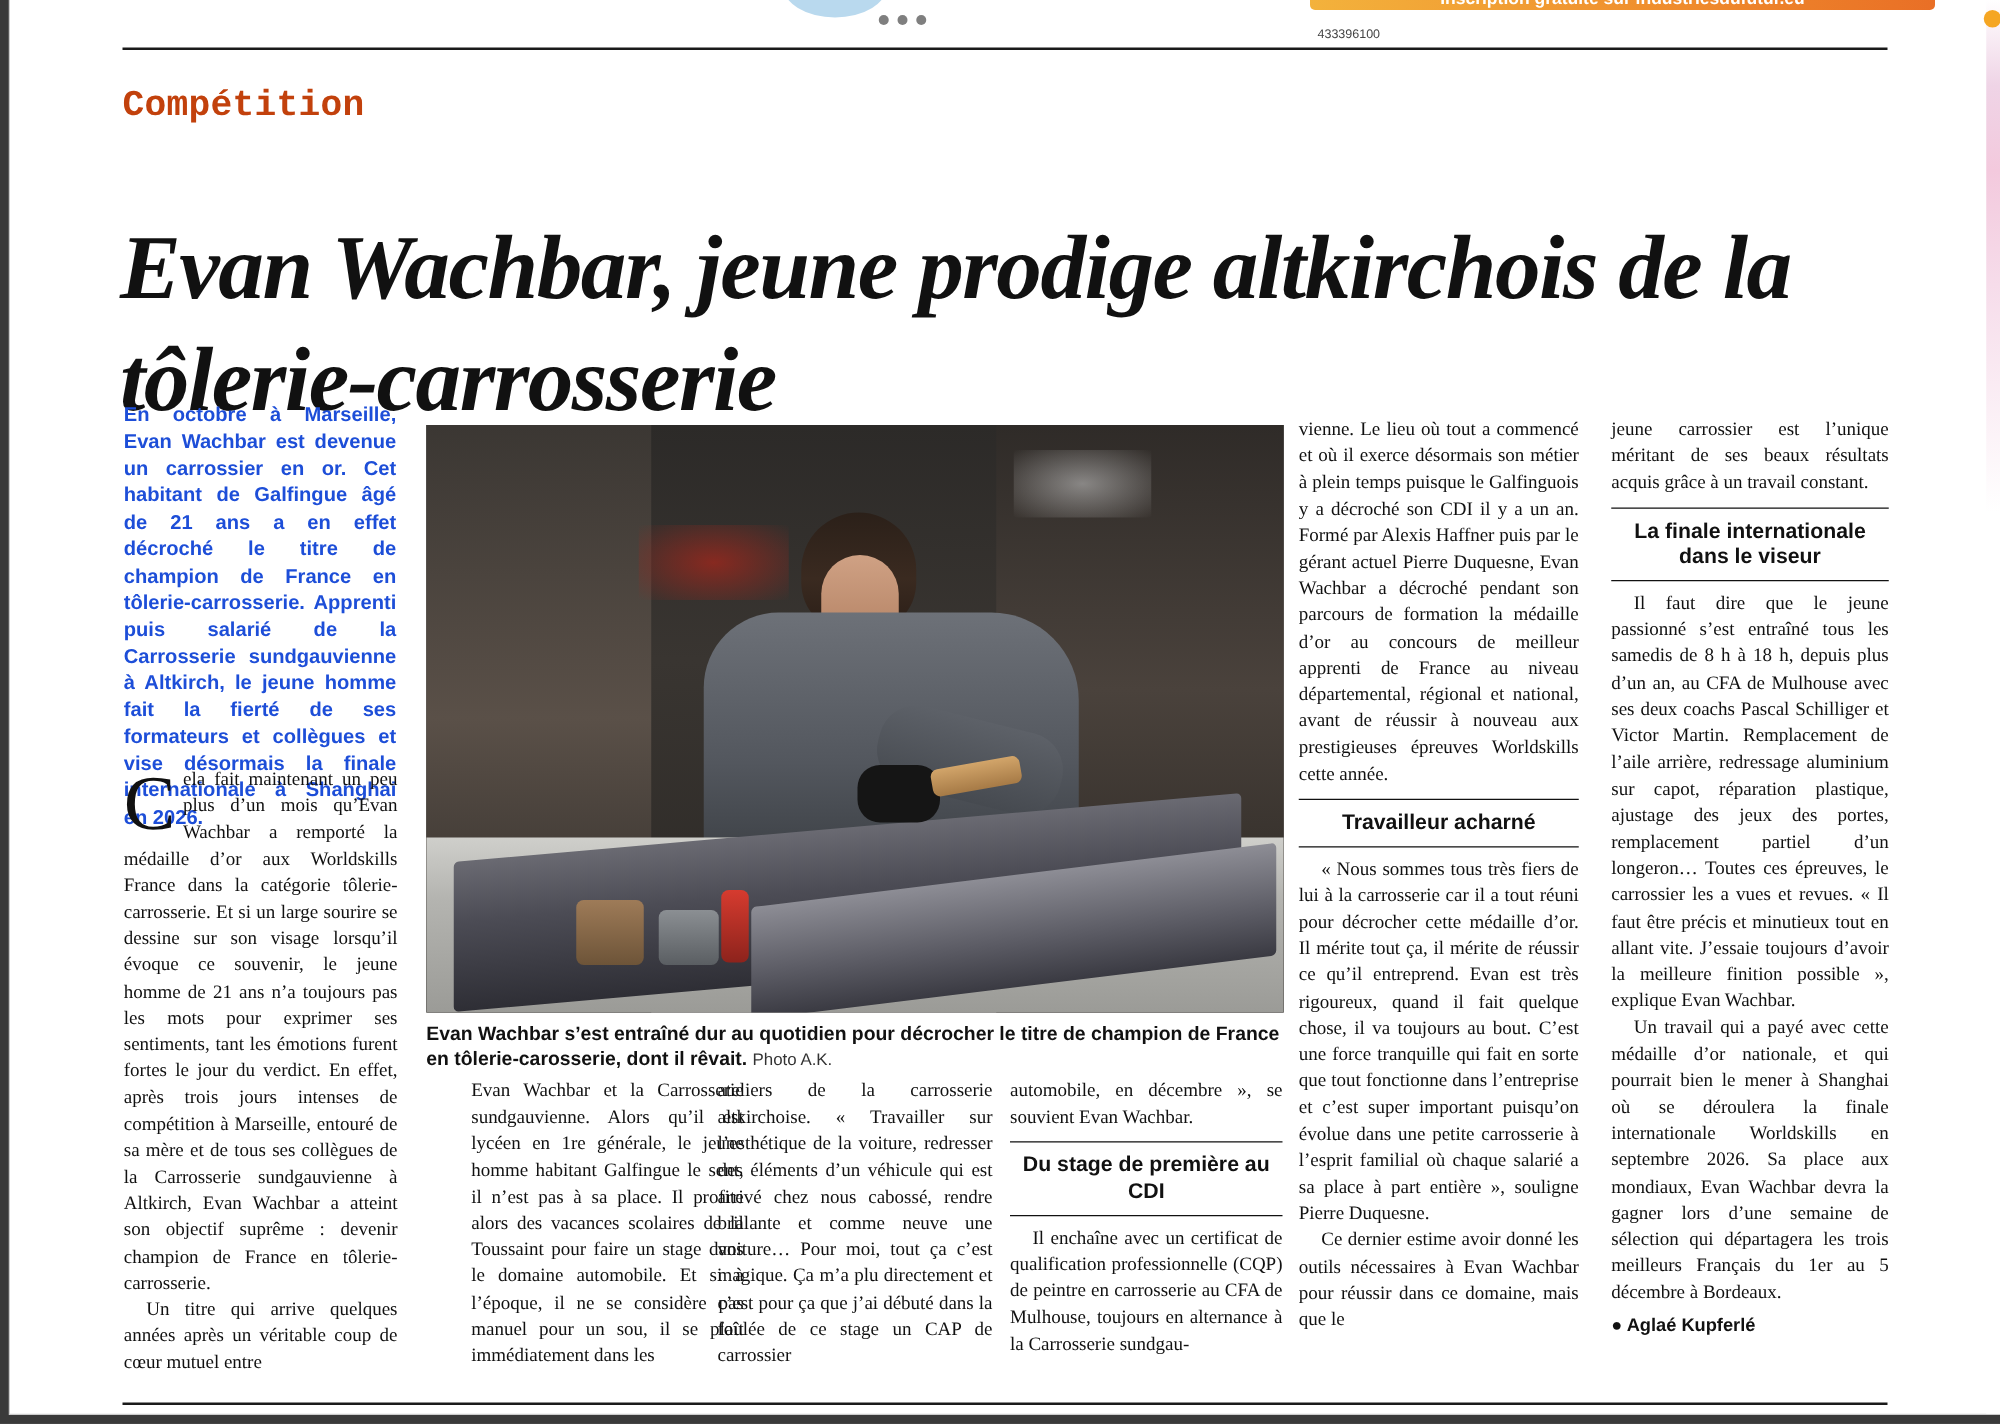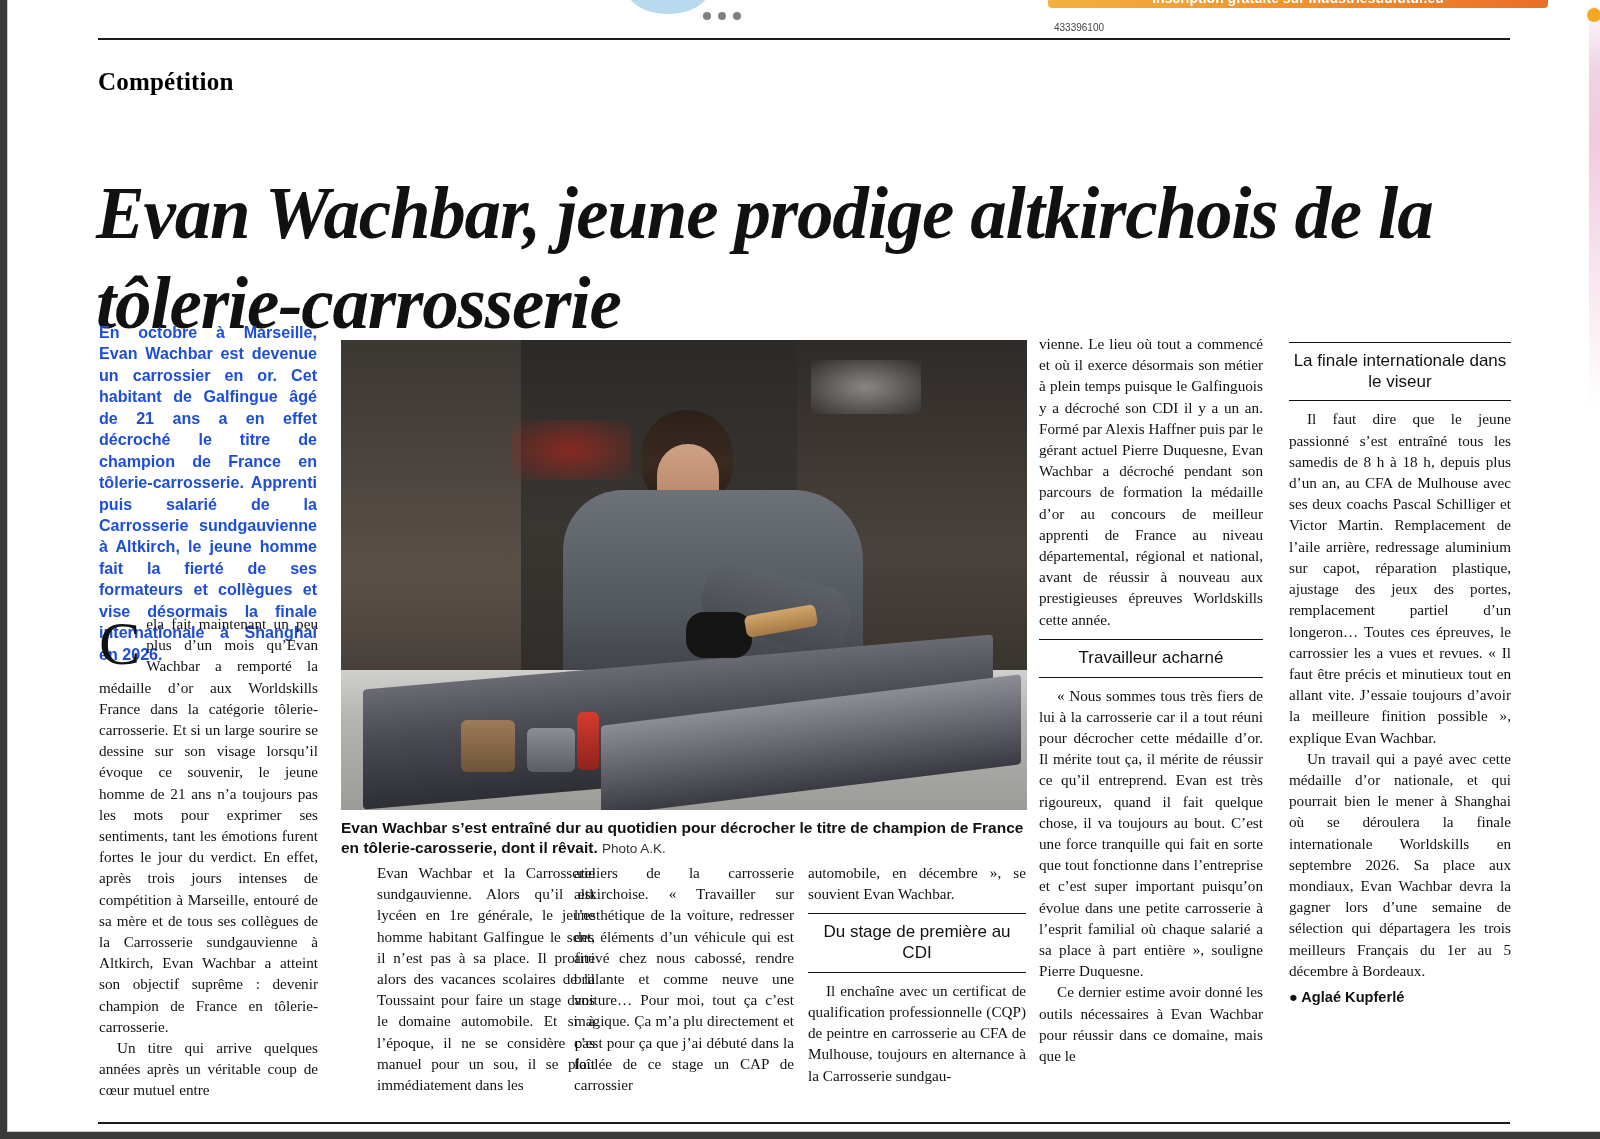--- a/index.html
+++ b/index.html
@@ -97,24 +97,24 @@
     position: absolute;
     right: 2px; top: 8px;
     width: 14px; height: 14px;
     border-radius: 50%;
     background: #f5a623;
   }
   
   .kicker {
     position: absolute;
     left: 90px; top: 68px;
-    font-family: Liberation Serif, serif;
-    font-weight: bold;
-    font-size: 25px;
-    color: #000000;
+    font-family: Liberation Mono, monospace;
+    font-weight: bold;
+    font-size: 29px;
+    color: #c2410c;
     letter-spacing: 0.2px;
   }
   .headline {
     position: absolute;
     left: 88px; top: 120px;
     width: 1420px;
     font-family: "Liberation Serif", serif;
     font-weight: bold;
     font-size: 73px;
     line-height: 1.23;
@@ -284,21 +284,21 @@
     color: #111111;
   }
   .caption .credit {
     font-weight: normal;
     font-size: 13.5px;
     color: #333333;
   }
   
   .subhead {
     font-family: "Liberation Sans", sans-serif;
-    font-weight: normal;
+    font-weight: bold;
     font-size: 17px;
     line-height: 1.22;
     text-align: center;
     color: #111111;
     margin: 9px 0 7px 0;
     padding: 8px 0 8px 0;
     border-top: 1.6px solid #111111;
     border-bottom: 1.6px solid #111111;
   }
   .sig {
@@ -379,20 +379,21 @@
   </div>
 
   <div class="col col4-top">
     <p class="noind">vienne. Le lieu où tout a commencé et où il exerce désormais son métier à plein temps puisque le Galfinguois y a décroché son CDI il y a un an. Formé par Alexis Haffner puis par le gérant actuel Pierre Duquesne, Evan Wachbar a décroché pendant son parcours de formation la médaille d’or au concours de meilleur apprenti de France au niveau départemental, régional et national, avant de réussir à nouveau aux prestigieuses épreuves Worldskills cette année.</p>
     <div class="subhead">Travailleur acharné</div>
     <p>« Nous sommes tous très fiers de lui à la carrosserie car il a tout réuni pour décrocher cette médaille d’or. Il mérite tout ça, il mérite de réussir ce qu’il entreprend. Evan est très rigoureux, quand il fait quelque chose, il va toujours au bout. C’est une force tranquille qui fait en sorte que tout fonctionne dans l’entreprise et c’est super important puisqu’on évolue dans une petite carrosserie à l’esprit familial où chaque salarié a sa place à part entière », souligne Pierre Duquesne.</p>
     <p>Ce dernier estime avoir donné les outils nécessaires à Evan Wachbar pour réussir dans ce domaine, mais que le</p>
   </div>
 
   <div class="col col5-top">
+    <p class="noind">jeune carrossier est l’unique méritant de ses beaux résultats acquis grâce à un travail constant.</p>
     <div class="subhead">La finale internationale dans le viseur</div>
     <p>Il faut dire que le jeune passionné s’est entraîné tous les samedis de 8 h à 18 h, depuis plus d’un an, au CFA de Mulhouse avec ses deux coachs Pascal Schilliger et Victor Martin. Remplacement de l’aile arrière, redressage aluminium sur capot, réparation plastique, ajustage des jeux des portes, remplacement partiel d’un longeron… Toutes ces épreuves, le carrossier les a vues et revues. « Il faut être précis et minutieux tout en allant vite. J’essaie toujours d’avoir la meilleure finition possible », explique Evan Wachbar.</p>
     <p>Un travail qui a payé avec cette médaille d’or nationale, et qui pourrait bien le mener à Shanghai où se déroulera la finale internationale Worldskills en septembre 2026. Sa place aux mondiaux, Evan Wachbar devra la gagner lors d’une semaine de sélection qui départagera les trois meilleurs Français du 1er au 5 décembre à Bordeaux.</p>
     <div class="sig">● Aglaé Kupferlé</div>
   </div>
 
   <div class="rule-bottom"></div>
   <div class="edge-bleed"></div>
   <div class="edge-dot"></div>
 </div>

